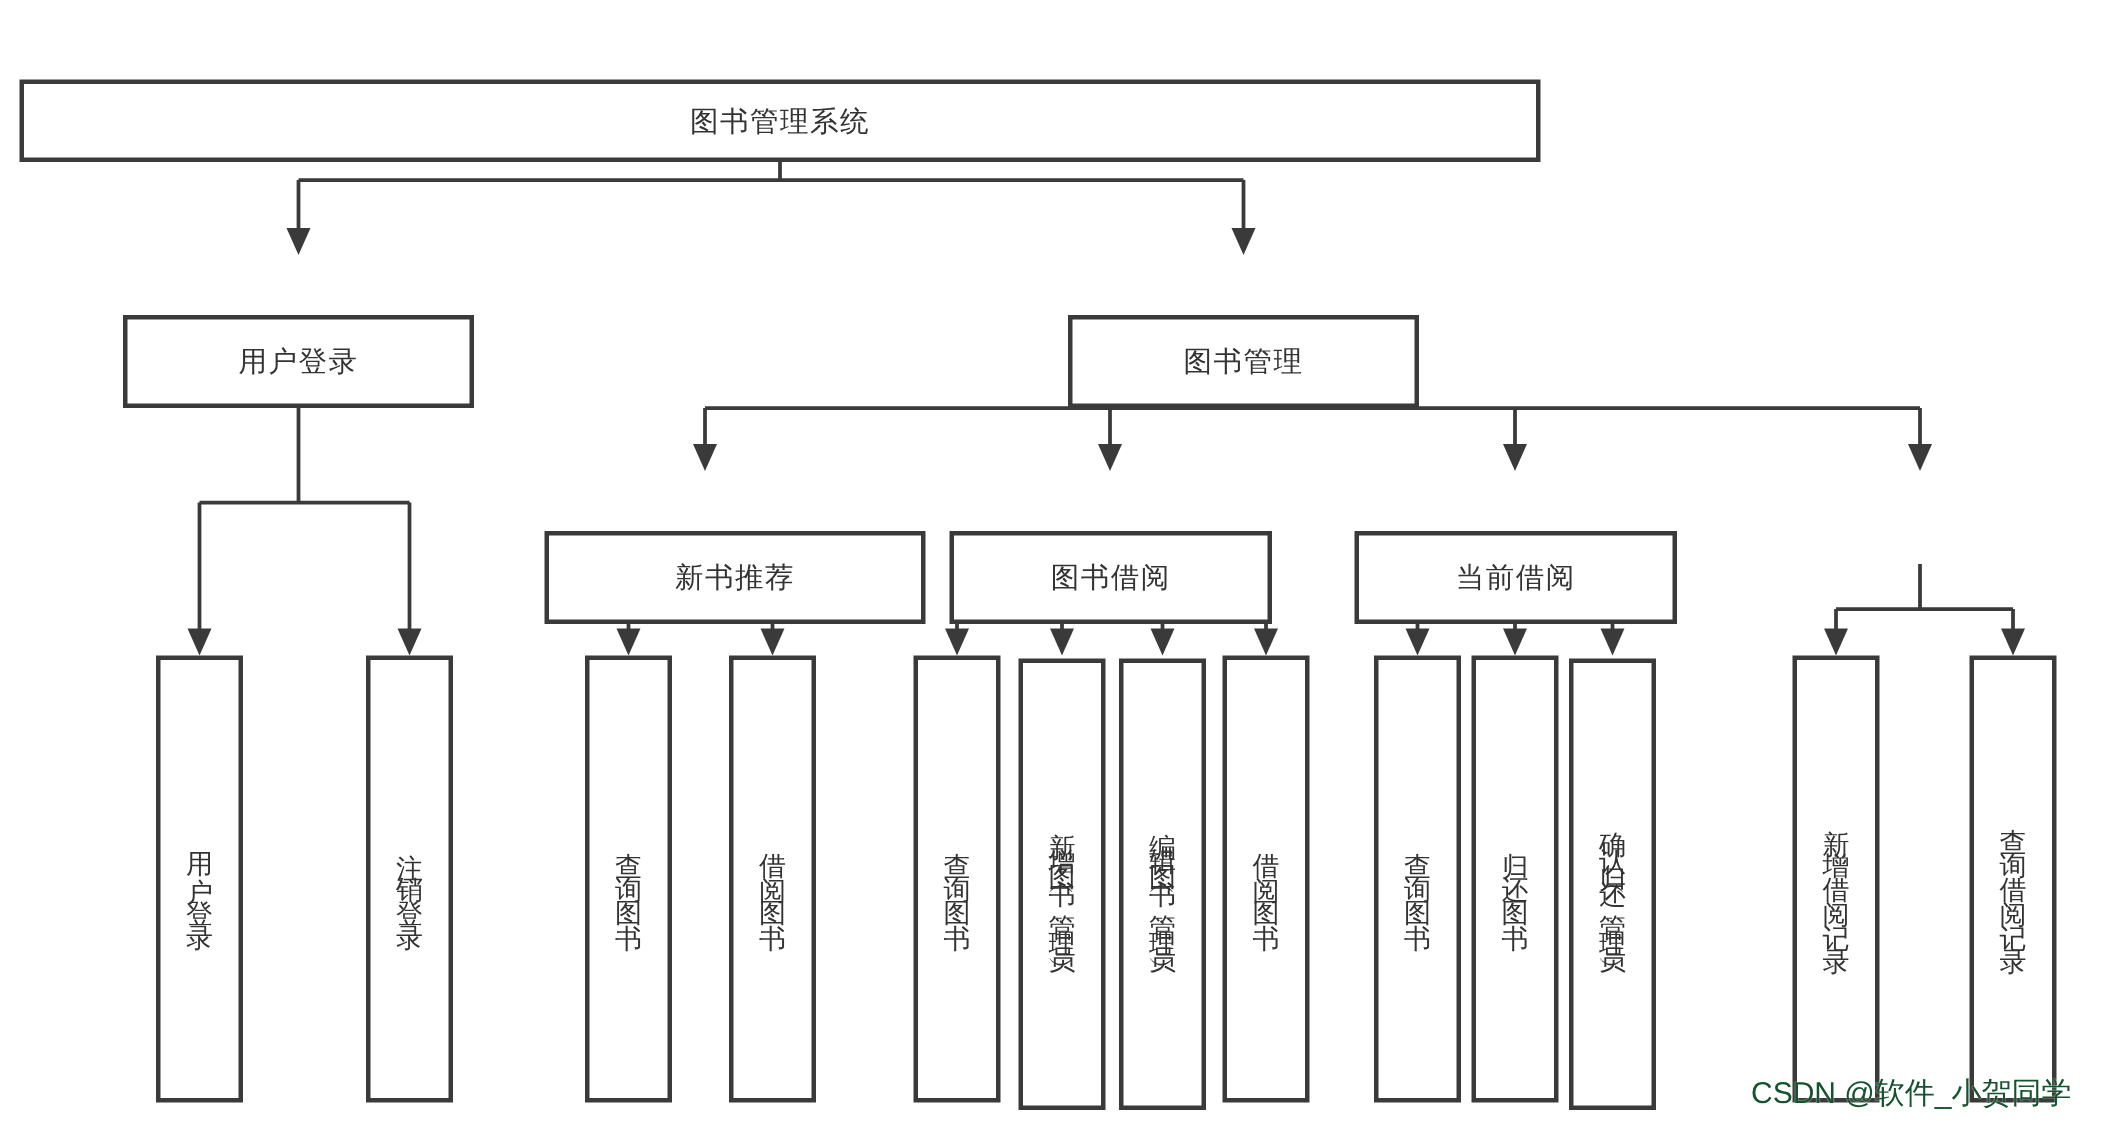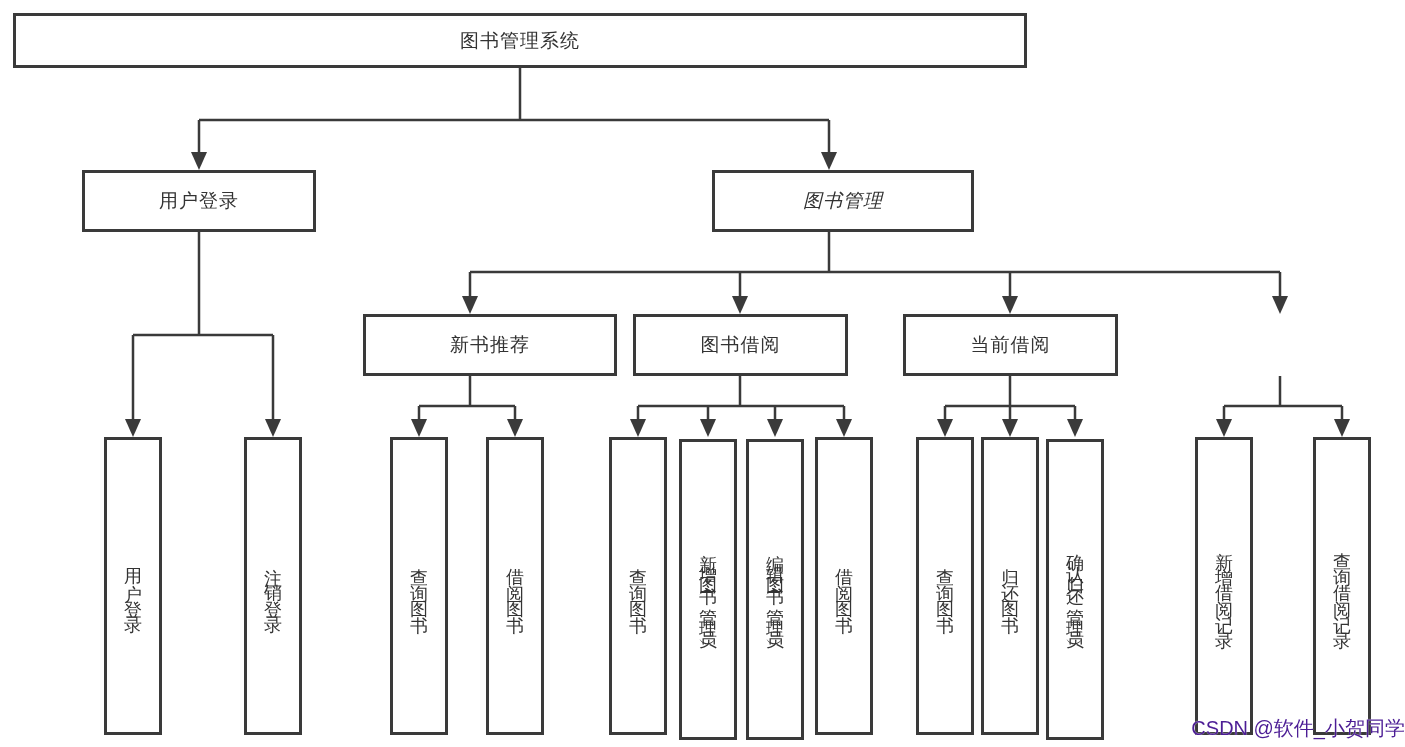--- a/index.html
+++ b/index.html
@@ -21,34 +21,34 @@
     position: absolute;
     box-sizing: border-box;
     border: 3px solid #3a3a3a;
     background: #ffffff;
     color: #333333;
     display: flex;
     align-items: center;
     justify-content: center;
     z-index: 2;
   }
-  .hbox { font-size: 19px; letter-spacing: 1px; }
+  .hbox { font-size: 19px; letter-spacing: 1px; margin-top: 40px; }
   .vbox {
     writing-mode: vertical-rl;
     text-orientation: mixed;
     font-size: 18px;
     letter-spacing: 16px;
   }
   .vbox.long { letter-spacing: 11px; }
   #watermark {
     position: absolute;
-    right: 0;
+    right: 24px;
     bottom: 5px;
     font-size: 20px;
-    color: #4c1d95;
+    color: #14532d;
     z-index: 3;
     text-shadow: 0 0 1px #ffffff;
     white-space: nowrap;
     margin-left: 20px;
   }
 </style>
 </head>
 <body>
 
 <div id="canvas">
@@ -89,21 +89,21 @@
       <polygon points="1002,419 1018,419 1010,437"></polygon>
       <polygon points="1067,419 1083,419 1075,437"></polygon>
       <polygon points="1216,419 1232,419 1224,437"></polygon>
       <polygon points="1334,419 1350,419 1342,437"></polygon>
     </g>
   </svg>
 
   <div class="box hbox" style="left:13px; top:13px; width:1014px; height:55px;">图书管理系统</div>
 
   <div class="box hbox" style="left:82px; top:170px; width:234px; height:62px;">用户登录</div>
-  <div class="box hbox" style="left:712px; top:170px; width:262px; height:62px;font-style:italic;">图书管理</div>
+  <div class="box hbox" style="left:712px; top:170px; width:234px; height:62px;">图书管理</div>
 
   <div class="box hbox" style="left:363px; top:314px; width:254px; height:62px;">新书推荐</div>
   <div class="box hbox" style="left:633px; top:314px; width:215px; height:62px;">图书借阅</div>
   <div class="box hbox" style="left:903px; top:314px; width:215px; height:62px;">当前借阅</div>
 
   <div class="box vbox" style="left:104px; top:437px; width:58px; height:298px;">用户登录</div>
   <div class="box vbox" style="left:244px; top:437px; width:58px; height:298px;">注销登录</div>
 
   <div class="box vbox" style="left:390px; top:437px; width:58px; height:298px;">查询图书</div>
   <div class="box vbox" style="left:486px; top:437px; width:58px; height:298px;">借阅图书</div>

